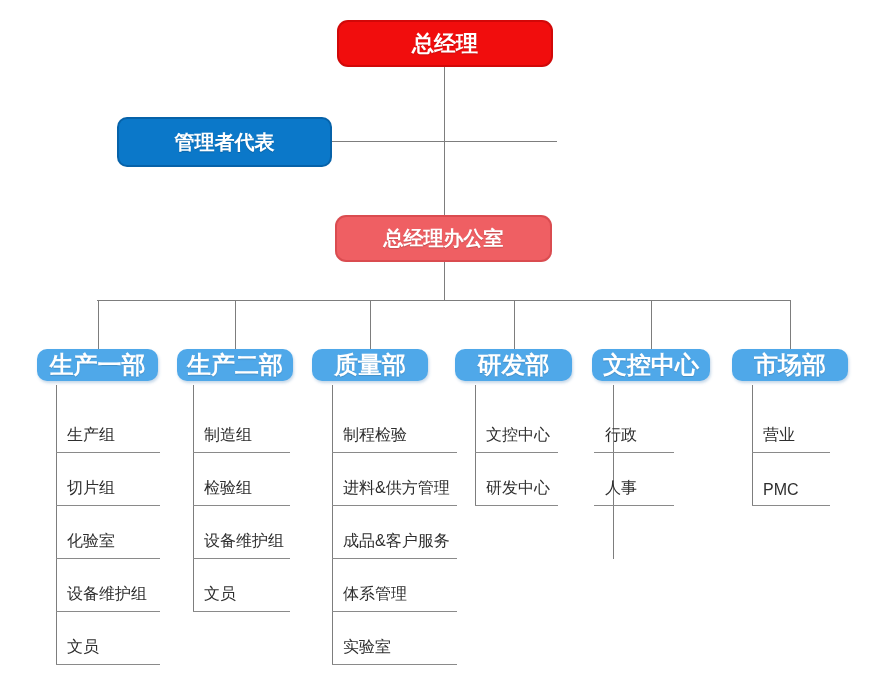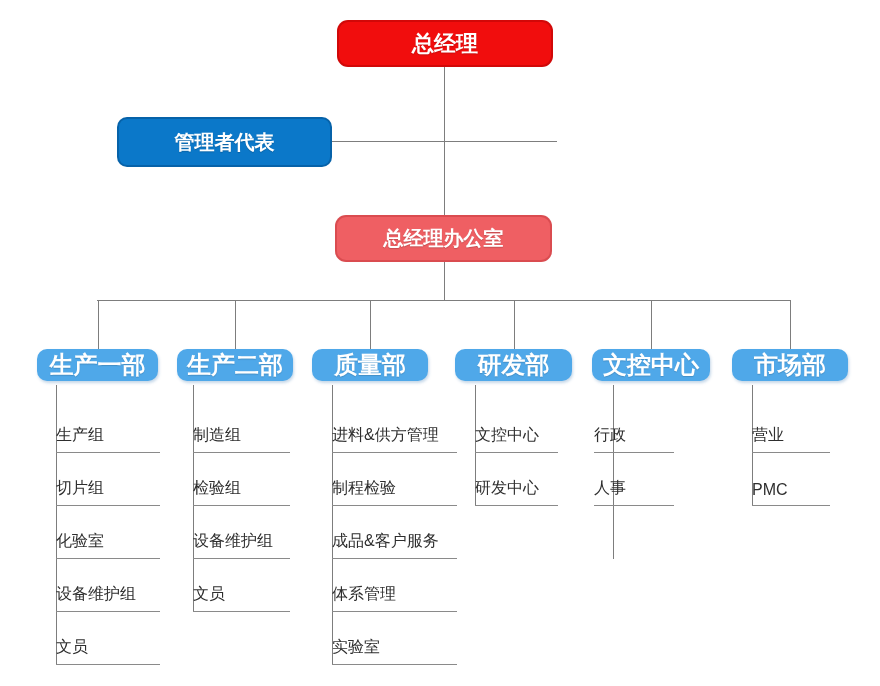--- a/index.html
+++ b/index.html
@@ -72,21 +72,21 @@
   }
   .org-list {
     position: absolute;
     top: 400px;
   }
   .org-item {
     display: flex;
     align-items: flex-end;
     height: 53px;
     box-sizing: border-box;
-    padding: 0 0 6px 0;
+    padding: 0 0 6px 11px;
     border-bottom: 1px solid var(--c-underline, #8a8a8a);
     font-size: 16px;
     color: #2e2e2e;
     white-space: nowrap;
   }
 </style>
 </head>
 <body>
 
 <div id="canvas">
@@ -117,22 +117,22 @@
       <div class="org-list" style="left: 193px; width: 97px; text-align: right;">
         <div class="org-item">制造组</div>
         <div class="org-item">检验组</div>
         <div class="org-item">设备维护组</div>
         <div class="org-item">文员</div>
       </div>
       <div class="line" style="left: 370px; top: 300px; width: 1px; height: 49px;"></div>
       <div class="dept-box" style="left: 312px; width: 116px;">质量部</div>
       <div class="line" style="left: 332px; top: 385px; width: 1px; height: 280px;"></div>
       <div class="org-list" style="left: 332px; width: 125px;">
+        <div class="org-item">制程检验</div>
         <div class="org-item">进料&amp;供方管理</div>
-        <div class="org-item">制程检验</div>
         <div class="org-item">成品&amp;客户服务</div>
         <div class="org-item">体系管理</div>
         <div class="org-item">实验室</div>
       </div>
       <div class="line" style="left: 513.5px; top: 300px; width: 1px; height: 49px;"></div>
       <div class="dept-box" style="left: 455px; width: 117px;">研发部</div>
       <div class="line" style="left: 475px; top: 385px; width: 1px; height: 121px;"></div>
       <div class="org-list" style="left: 475px; width: 83px;">
         <div class="org-item">文控中心</div>
         <div class="org-item">研发中心</div>

